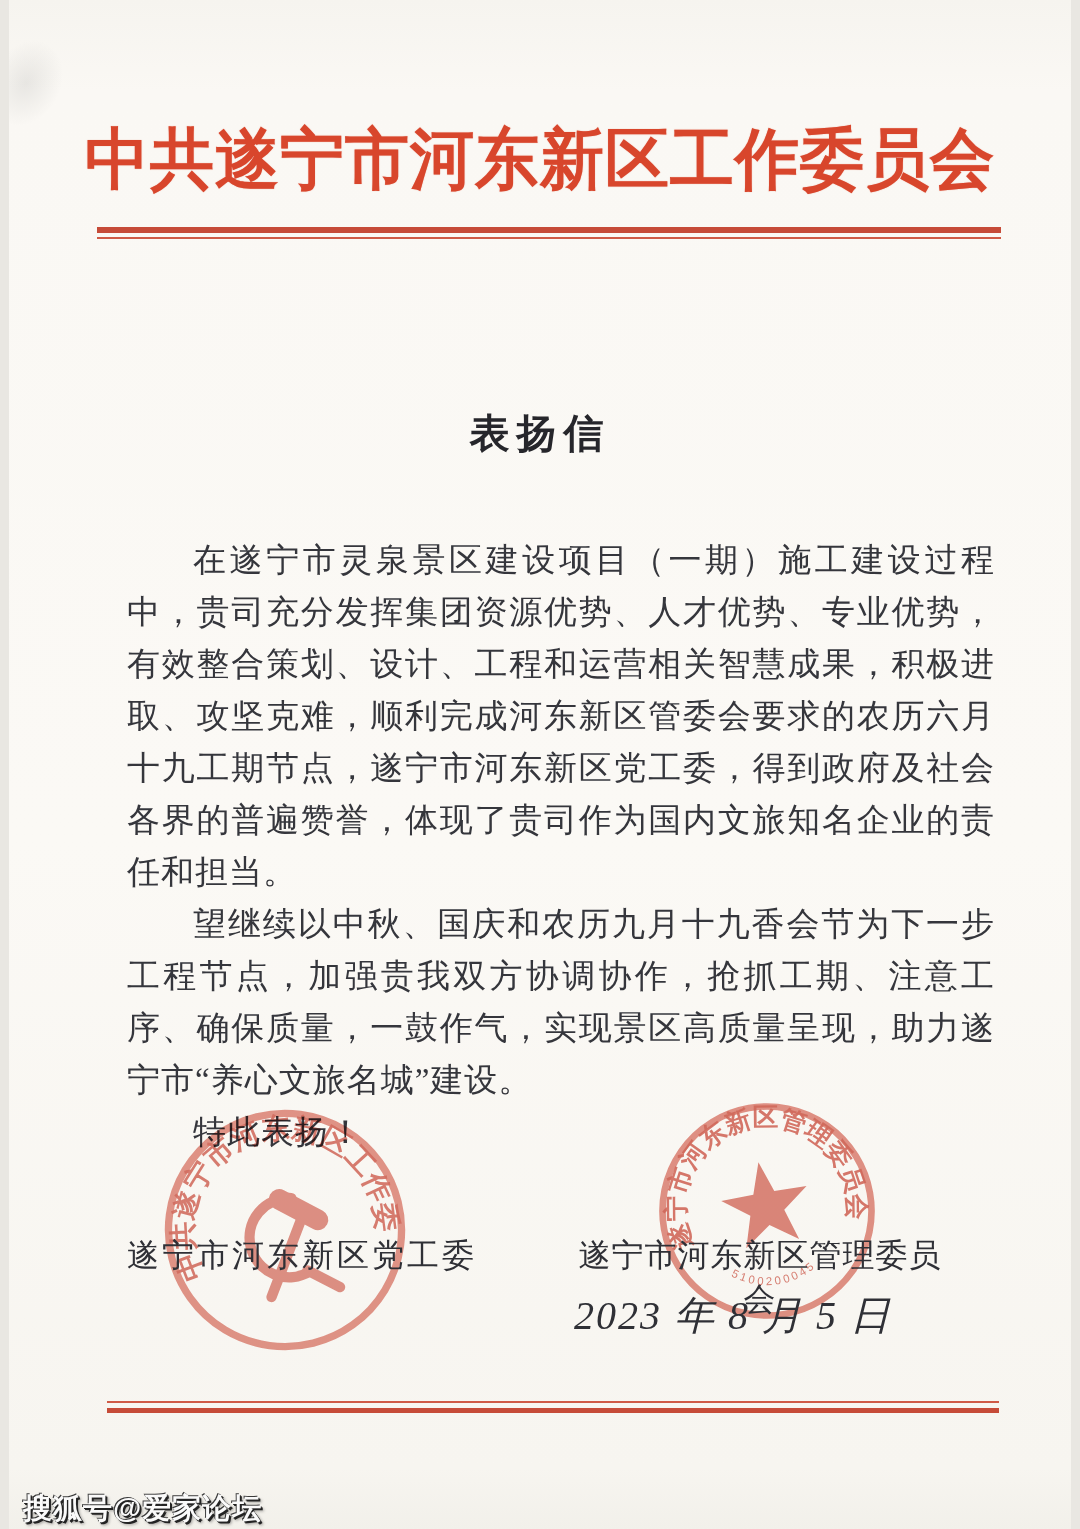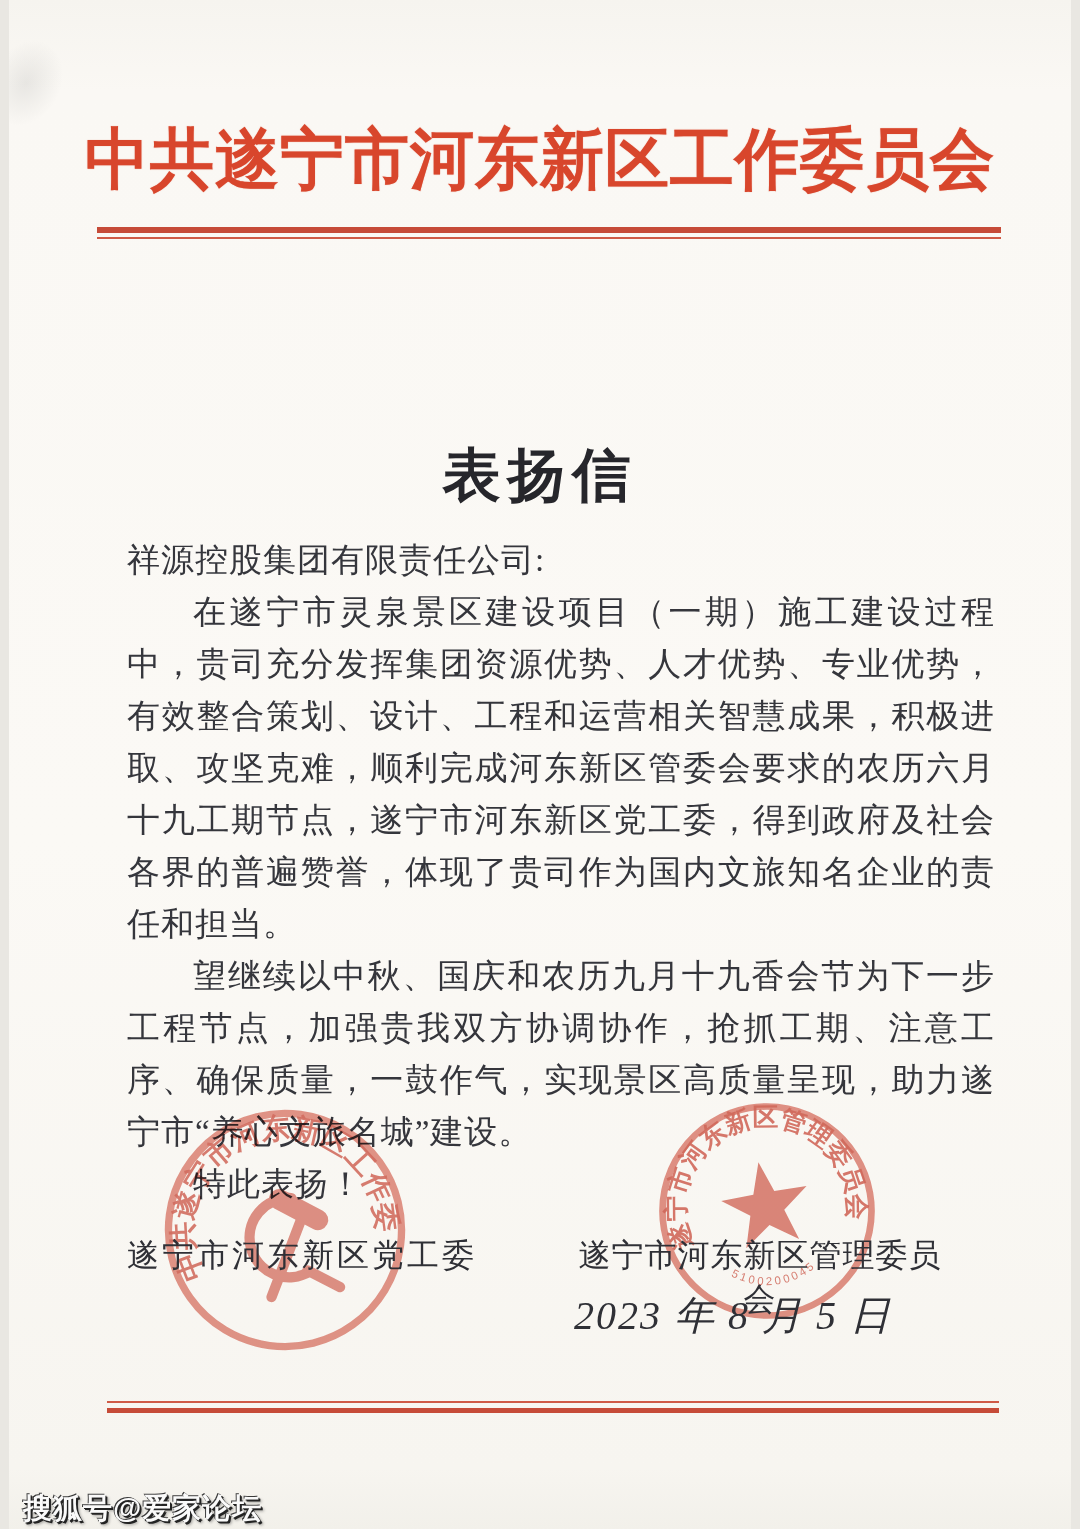--- a/index.html
+++ b/index.html
@@ -22,21 +22,21 @@
   .rule-top{position:absolute;left:88px;top:227px;width:904px;}
   .rule-top .thick{height:6px;background:#c64b38;}
   .rule-top .gap{height:4px;}
   .rule-top .thin{height:2px;background:#cf5a46;}
   .rule-bottom{position:absolute;left:98px;top:1401px;width:892px;}
   .rule-bottom .thin{height:2px;background:#cf5a46;}
   .rule-bottom .gap{height:5px;}
   .rule-bottom .thick{height:5px;background:#c64b38;}
   .doc-title{
     position:absolute;left:0;top:406px;width:100%;text-align:center;
-    font-size:58px;font-weight:700;letter-spacing:7px;color:#26262b;margin-top:31px;
+    font-size:40px;font-weight:700;letter-spacing:7px;color:#26262b;
   }
   .body-text{
     position:absolute;left:118px;top:534px;width:868px;
     font-size:33px;line-height:52px;color:#35363c;text-align:justify;
     letter-spacing:1px;
   }
   .body-text p{margin:0;text-indent:2em;}
   .body-text .salutation{text-indent:0;}
   .seal{position:absolute;mix-blend-mode:multiply;}
   .seal-left{left:150px;top:1104px;width:252px;height:252px;transform:rotate(-14deg);opacity:.82;}
@@ -63,21 +63,20 @@
 
   <div class="rule-top">
     <div class="thick"></div>
     <div class="gap"></div>
     <div class="thin"></div>
   </div>
 
   <div class="doc-title">表扬信</div>
 
   <div class="body-text">
-    <p class="salutation">祥源控股集团有限责任公司:</p>
     <p>在遂宁市灵泉景区建设项目（一期）施工建设过程中，贵司充分发挥集团资源优势、人才优势、专业优势，有效整合策划、设计、工程和运营相关智慧成果，积极进取、攻坚克难，顺利完成河东新区管委会要求的农历六月十九工期节点，遂宁市河东新区党工委，得到政府及社会各界的普遍赞誉，体现了贵司作为国内文旅知名企业的责任和担当。</p>
     <p>望继续以中秋、国庆和农历九月十九香会节为下一步工程节点，加强贵我双方协调协作，抢抓工期、注意工序、确保质量，一鼓作气，实现景区高质量呈现，助力遂宁市“养心文旅名城”建设。</p>
     <p>特此表扬！</p>
   </div>
 
   <svg class="seal seal-left" viewBox="0 0 240 240">
     <defs>
       <path id="sealL-arc" d="M 35.8 145.7 A 88 88 0 1 1 204.2 145.7" fill="none"></path>
     </defs>
     <circle cx="120" cy="120" r="111" fill="none" stroke="#d96a5a" stroke-width="7" opacity="0.85"></circle>

